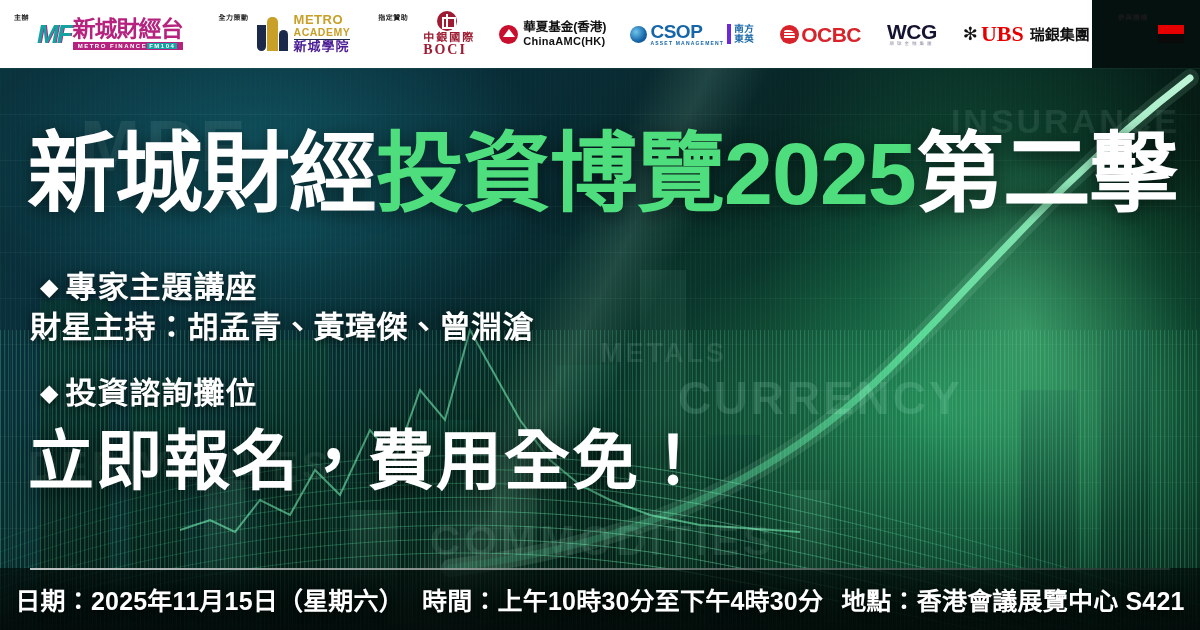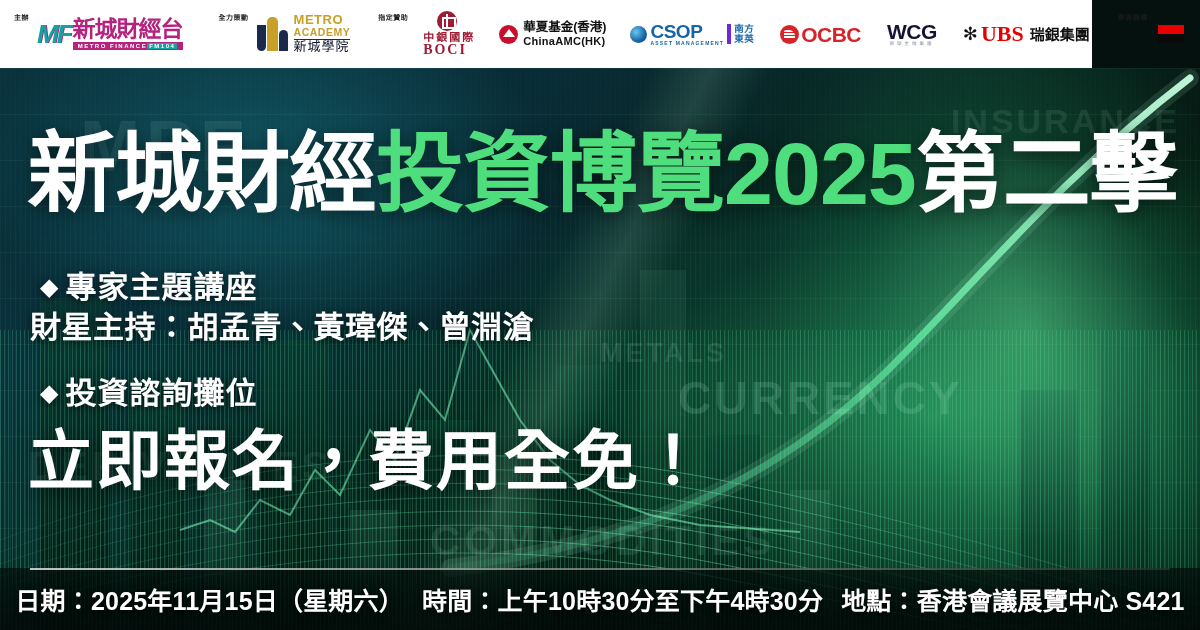--- a/index.html
+++ b/index.html
@@ -43,21 +43,21 @@
   .mf-en .fm{ background:#17a2a2; padding:0 2px; }
 
   
   .ma-mark{ display:flex; align-items:flex-end; height:34px; gap:1px; }
   .ma-b1{ width:9px; height:26px; background:#1b2a4a; border-radius:0 0 5px 5px; }
   .ma-b2{ width:11px; height:34px; background:#c8a028; border-radius:5px 5px 0 0; }
   .ma-b3{ width:9px; height:21px; background:#1b2a4a; border-radius:5px 5px 0 0; margin-bottom:0px;}
   .ma-en1{ font-size:13px; font-weight:bold; color:#c8a028; letter-spacing:.5px; line-height:1.05; }
   .ma-en2{ font-size:10.5px; font-weight:bold; color:#c8a028; letter-spacing:.5px; line-height:1.05;
            border-bottom:1.5px solid #1b2a4a; padding-bottom:1px; }
-  .ma-zh{ font-size:13px; font-weight:normal; color:#0f172a; letter-spacing:1px; line-height:1.15; }
+  .ma-zh{ font-size:13px; font-weight:bold; color:#4c1d95; letter-spacing:1px; line-height:1.15; }
 
   
   .boci-mark{
     width:20px; height:20px; border-radius:50%; background:#9e1b32;
     position:relative;
   }
   .boci-mark::before{
     content:""; position:absolute; left:50%; top:3px; width:2px; height:14px;
     background:#fff; transform:translateX(-50%);
   }

